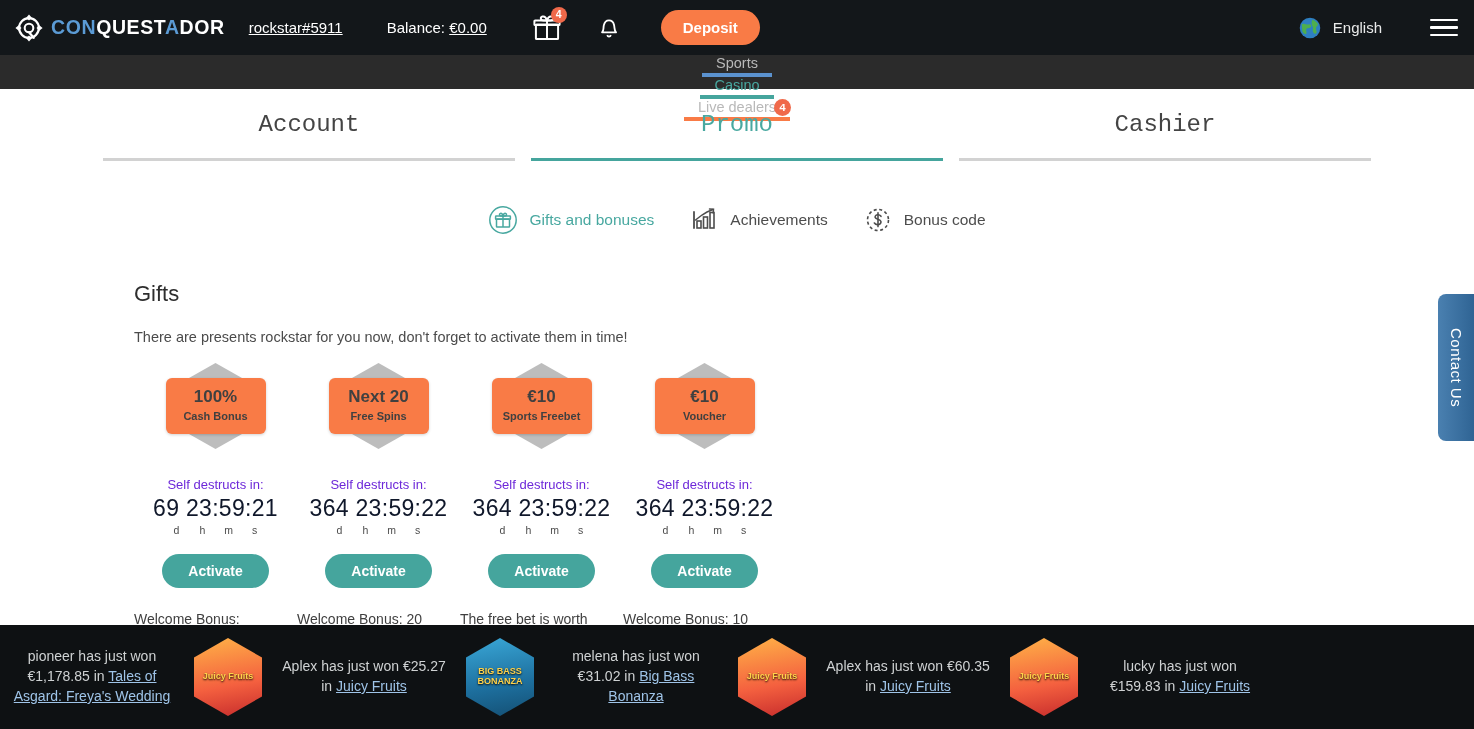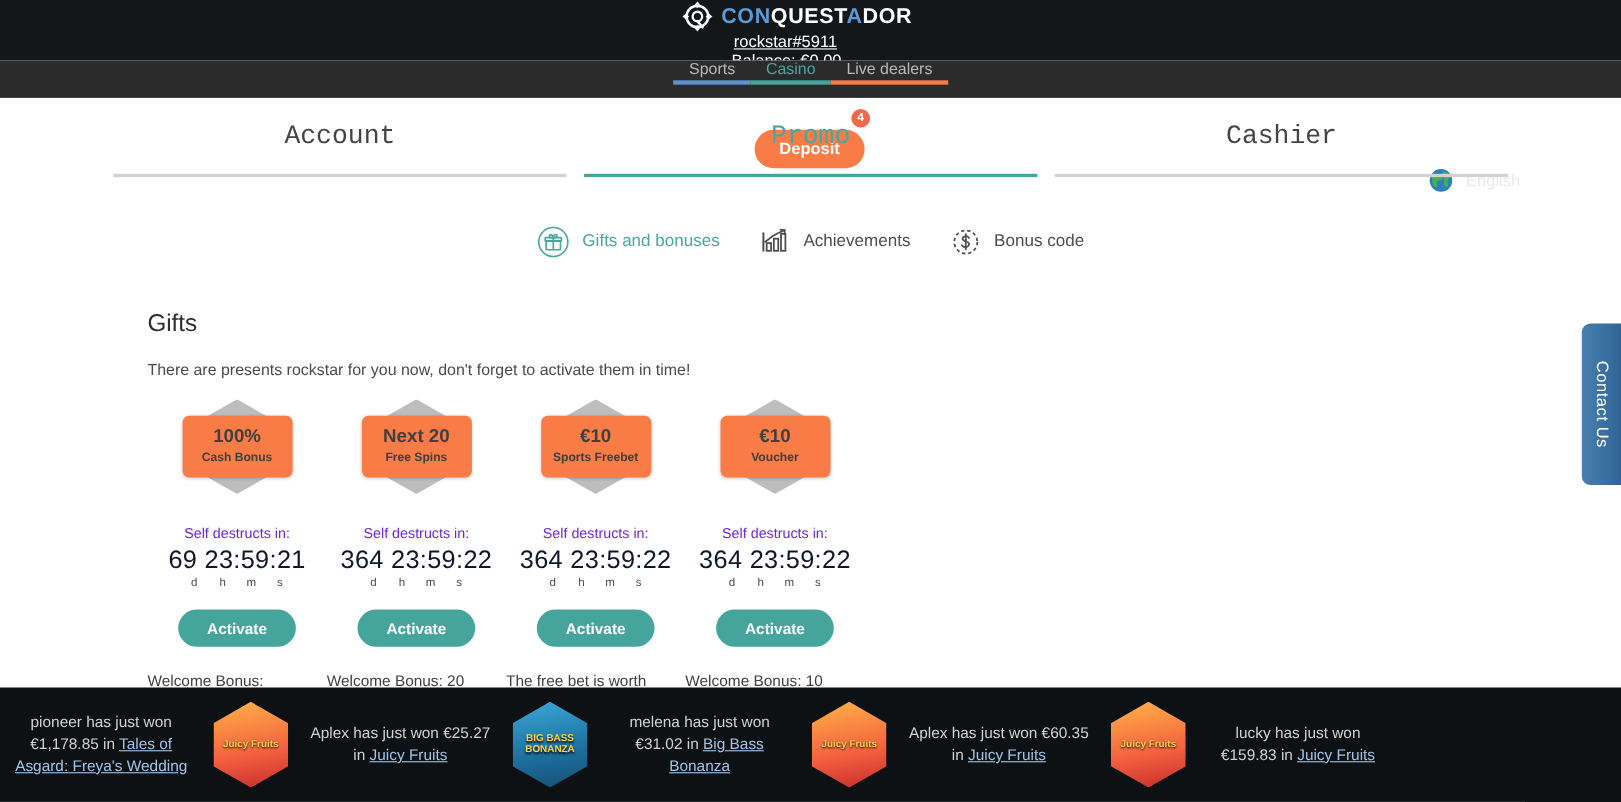--- a/index.html
+++ b/index.html
@@ -10,21 +10,20 @@
     overflow: hidden;
   }
   body { position: relative; }
 
   
   .header {
     height: 55px; background: #13171a;
     display: flex; align-items: center;
     padding: 0 16px 0 14px;
     position: relative;
-    flex-direction: column;
   }
   .logo { display: flex; align-items: center; gap: 7px; margin-right: 24px; }
   .logo-mark { width: 30px; height: 30px; flex: none; }
   .logo-text { font-size: 19.5px; font-weight: bold; letter-spacing: 0.6px; }
   .lt-b { color: #5b9bd5; }
   .lt-w { color: #ffffff; }
 
   .username {
     color: #ffffff; font-size: 15px; text-decoration: underline;
     margin-right: 44px; cursor: pointer;
@@ -53,21 +52,21 @@
   .globe { width: 22px; height: 22px; border-radius: 50%; margin-right: 12px; }
   .lang { color: #e9eaea; font-size: 15px; margin-right: 48px; cursor: pointer; }
   .hamburger { width: 28px; display: flex; flex-direction: column; gap: 5px; cursor: pointer; }
   .hamburger span { display: block; height: 2.5px; background: #fff; border-radius: 1px; }
 
   
   .navbar {
     height: 34px; background: #2b2b2b; position: relative;
     display: flex; align-items: center; justify-content: center;
   }
-  .navbar-inner { display: flex; align-items: flex-start; height: 100%; }
+  .navbar-inner { display: flex; align-items: center; height: 100%; flex-direction: column; }
   .nav-item {
     font-size: 14.5px; padding: 0 14px 6px; cursor: pointer;
     position: relative; color: #b9b9b9;
   }
   .nav-item.active { color: #48a8a0; }
   .nav-underline { position: absolute; bottom: 0; left: 0; height: 4px; width: 100%; }
   .nav-item:nth-child(1) .nav-underline { background: #5b92cf; }
   .nav-item:nth-child(2) .nav-underline { background: #45a59d; }
   .nav-item:nth-child(3) .nav-underline { background: #f97b46; }
 

